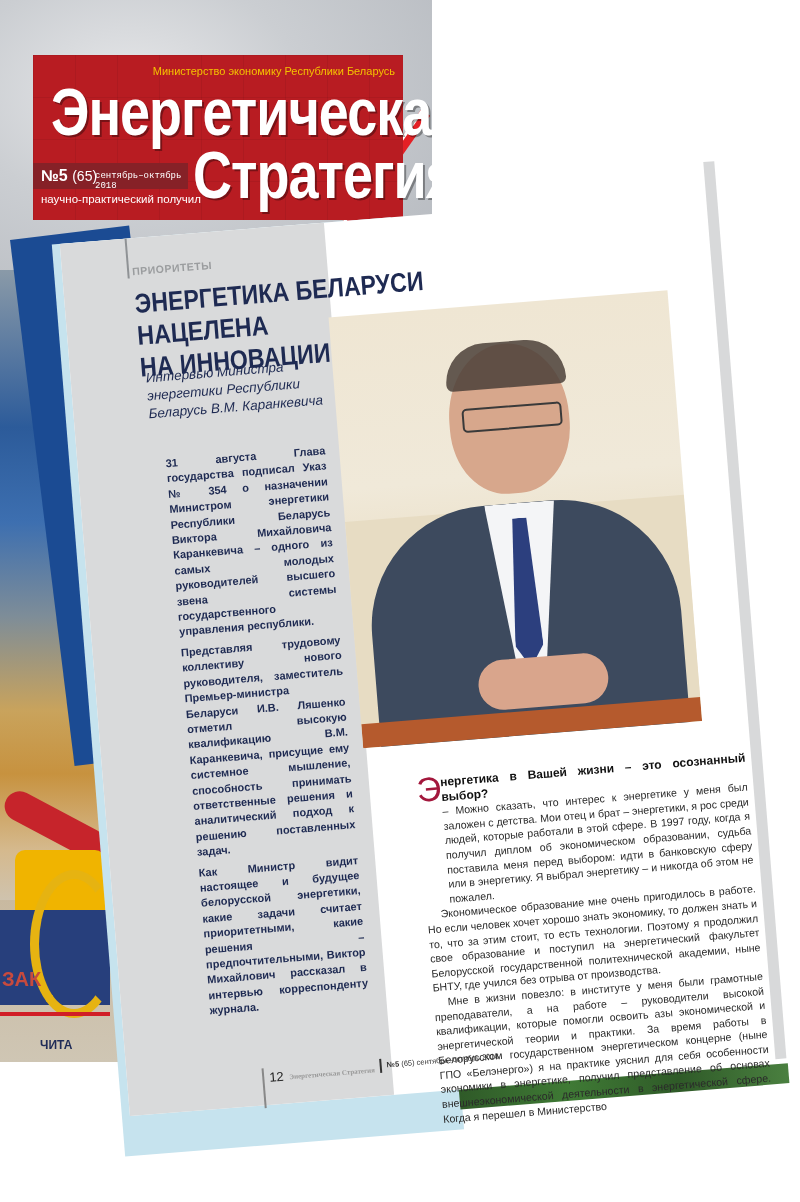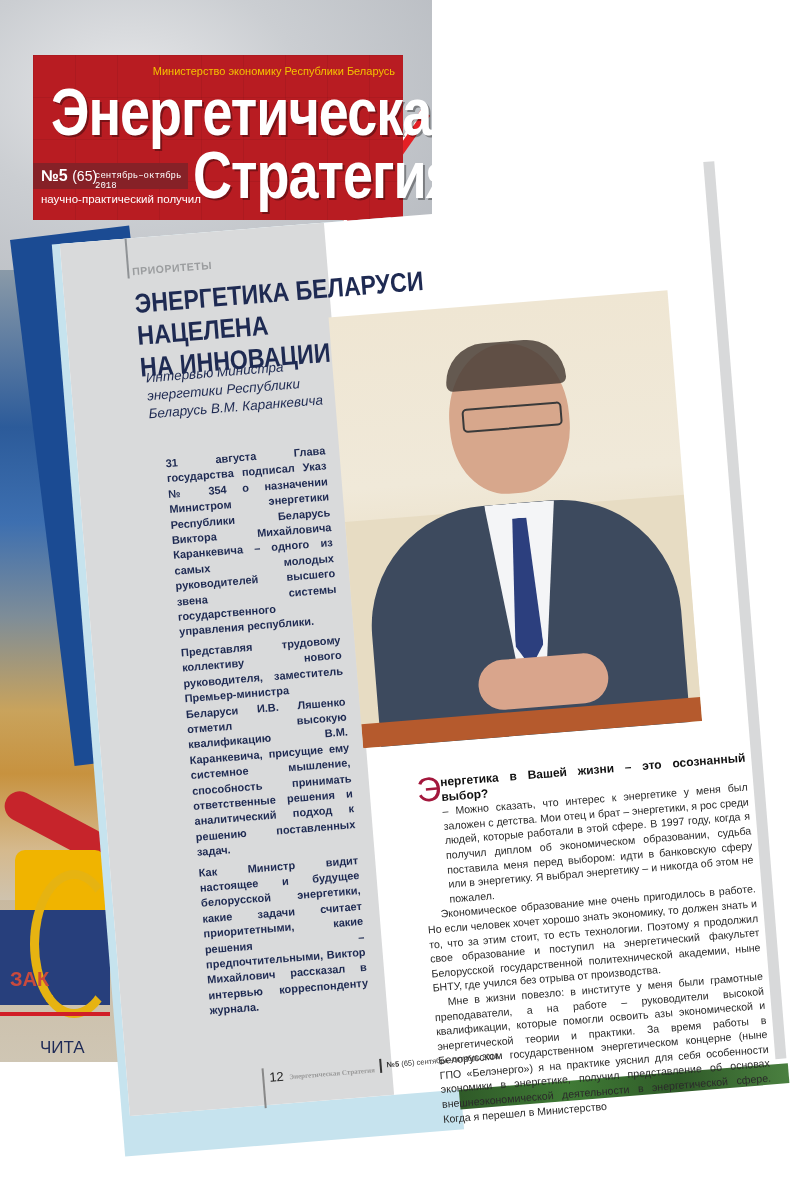--- a/index.html
+++ b/index.html
@@ -23,23 +23,23 @@
   .mast-issue .num span{font-weight:normal;font-size:14px;}
   .mast-issue .date{position:absolute;left:62px;top:8px;font-size:9px;font-family:Liberation Mono, monospace;}
   .mast-sub{position:absolute;left:8px;top:138px;color:#fff;font-size:11.5px;}
   .cover-stripe{position:absolute;left:380px;top:100px;width:8px;height:140px;background:#e42025;transform:rotate(35deg);border-left:3px solid #fff;}
   .cover-photo{position:absolute;left:0;top:270px;width:432px;height:630px;
     background:linear-gradient(180deg,#8a9aa8 0%,#2c5b9a 25%,#3d6fb0 40%,#7e8d98 55%,#c9a35c 70%,#c7923f 80%,#d5b98d 92%,#cfc3ae 100%);}
   .cover-pipe-red{position:absolute;left:0;top:540px;width:110px;height:30px;background:#c6242b;border-radius:15px;transform:rotate(28deg);}
   .cover-yellow{position:absolute;left:15px;top:580px;width:90px;height:120px;background:#f0b400;border-radius:10px;}
   .cover-logo-band{position:absolute;left:0;top:640px;width:110px;height:95px;background:#273f7c;}
   .cover-logo-ring{position:absolute;left:30px;top:600px;width:70px;height:130px;border:9px solid #e6b311;border-radius:50%;border-right-color:transparent;}
-  .cover-zak{position:absolute;left:2px;top:698px;color:#c84a3d;font-weight:bold;font-size:20px;margin-left:8px;}
+  .cover-zak{position:absolute;left:2px;top:698px;color:#c84a3d;font-weight:bold;font-size:20px;}
   .cover-redline{position:absolute;left:0;top:742px;width:110px;height:4px;background:#d11e26;}
-  .cover-read{position:absolute;left:40px;top:768px;font-size:17px;font-weight:normal;color:#1f2b57;}
+  .cover-read{position:absolute;left:40px;top:768px;font-size:12px;font-weight:bold;color:#1f2b57;}
   .cover-read-lines{position:absolute;left:40px;top:790px;font-size:13px;font-weight:bold;color:#1b2d62;line-height:19px;}
 
   
   .bluepage{position:absolute;left:10px;top:240px;width:120px;height:530px;background:#1b4b93;transform:rotate(-7deg);transform-origin:top left;}
   .bluepage .txt{position:absolute;left:70px;color:#fff;font-size:15px;line-height:22px;}
 
   
   .page{position:absolute;left:58px;top:222px;width:660px;height:875px;transform:rotate(-4.5deg);transform-origin:0 0;
     transform:rotate(-4.6deg) translate(0px,22px);}
   .page-bg-blue{position:absolute;left:-8px;top:0;width:340px;height:915px;background:#c6e3ee;}

